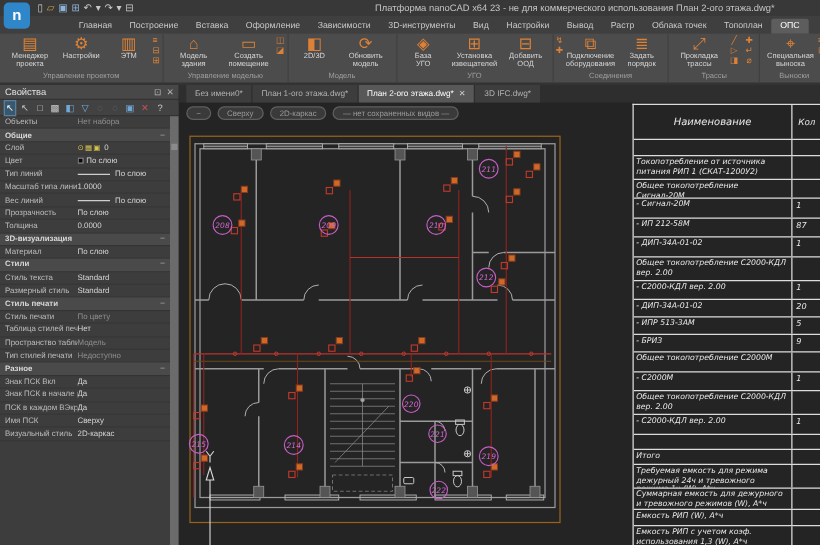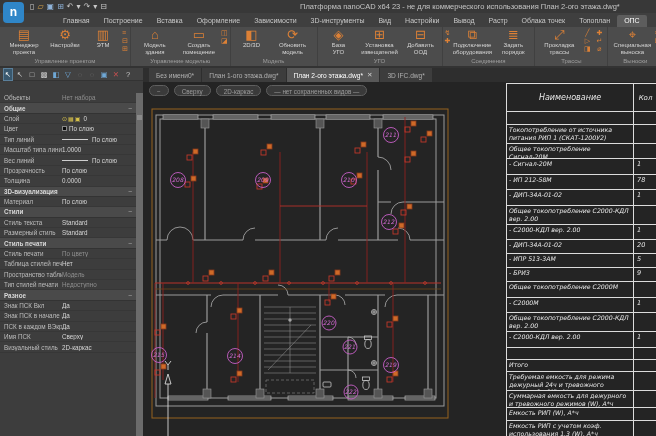--- a/index.html
+++ b/index.html
@@ -247,20 +247,25 @@
           <span>≡</span>
           <span>⊞</span>
         </div>
       </div>
       <div class="rglabel">Выноски</div>
     </div>
 
   </div>
 
   <div class="props">
+    <div class="props-head">
+      <span class="props-title">Свойства</span>
+      <span class="hic">⊡</span>
+      <span class="hic">✕</span>
+    </div>
     <div class="ptool">
       <span class="hl">↖</span>
       <span>↖</span>
       <span>□</span>
       <span>▩</span>
       <span class="blue">◧</span>
       <span class="blue">▽</span>
       <span class="muted">◌</span>
       <span class="muted">◌</span>
       <span class="blue">▣</span>
@@ -634,21 +639,21 @@
       <div class="brow" style="height:15px">
           <div class="bc-name">Общее токопотребление Сигнал-20М</div>
           <div class="bc-qty"></div>
         </div>
       <div class="brow" style="height:16px">
           <div class="bc-name">- Сигнал-20М</div>
           <div class="bc-qty">1</div>
         </div>
       <div class="brow" style="height:15px">
           <div class="bc-name">- ИП 212-58М</div>
-          <div class="bc-qty">78</div>
+          <div class="bc-qty">87</div>
         </div>
       <div class="brow" style="height:16px">
           <div class="bc-name">- ДИП-34А-01-02</div>
           <div class="bc-qty">1</div>
         </div>
       <div class="brow" style="height:19px">
           <div class="bc-name">Общее токопотребление С2000-КДЛ вер. 2.00</div>
           <div class="bc-qty"></div>
         </div>
       <div class="brow" style="height:15px">

